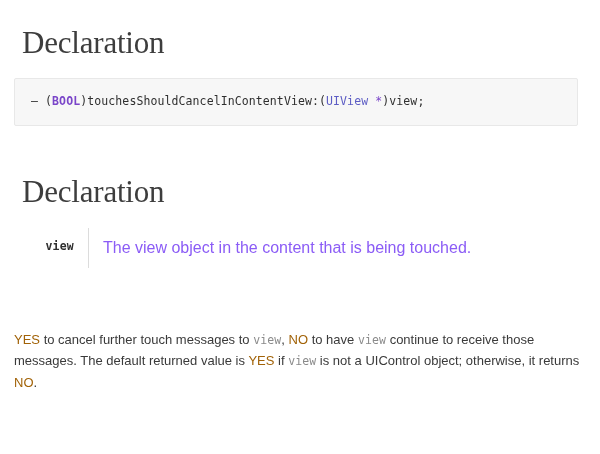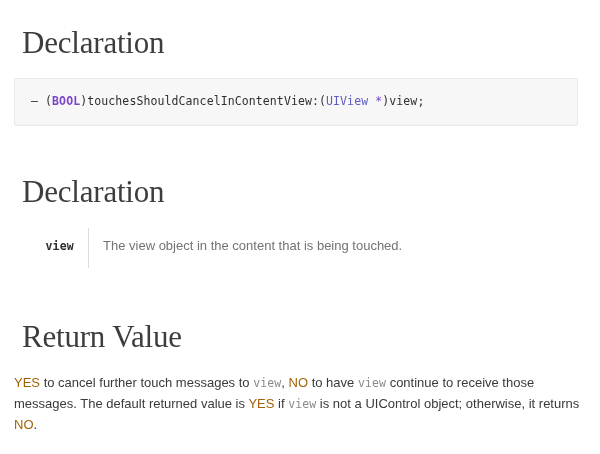--- a/index.html
+++ b/index.html
@@ -90,23 +90,23 @@
     width: 1px;
     flex: 0 0 1px;
     align-self: stretch;
     min-height: 40px;
     background: #dcdcdc;
     margin: 0 0 0 14px;
   }
   .param-desc {
     padding-left: 14px;
     padding-top: 8px;
-    font-size: 13px;
+    font-size: 16px;
     line-height: 1.55;
-    color: #737373;
+    color: #8b5cf6;
   }
 
   
   .body-text {
     margin-top: 17px;
     font-size: 13px;
     line-height: 1.62;
     color: #3a3a3a;
     width: 570px;
   }
@@ -143,18 +143,17 @@
         <div class="param-term-cell">
           <span class="param-term">view</span>
         </div>
         <div class="param-divider"></div>
         <div class="param-desc">The view object in the content that is being touched.</div>
       </div>
     </div>
   </section>
 
   <section id="return-section">
-    <h2 class="section-heading">Return Value</h2>
 
     <p class="body-text"><a class="link">YES</a><span> to cancel further touch messages to </span><code class="inline">view</code><span>, </span><a class="link">NO</a><span> to have </span><code class="inline">view</code><span> continue to receive those messages. The default returned value is </span><a class="link">YES</a><span> if </span><code class="inline">view</code><span> is not a </span><a class="inline-link">UIControl</a><span> object; otherwise, it returns </span><a class="link">NO</a><span>.</span></p>
   </section>
 
 </div>
 
 </body></html>

